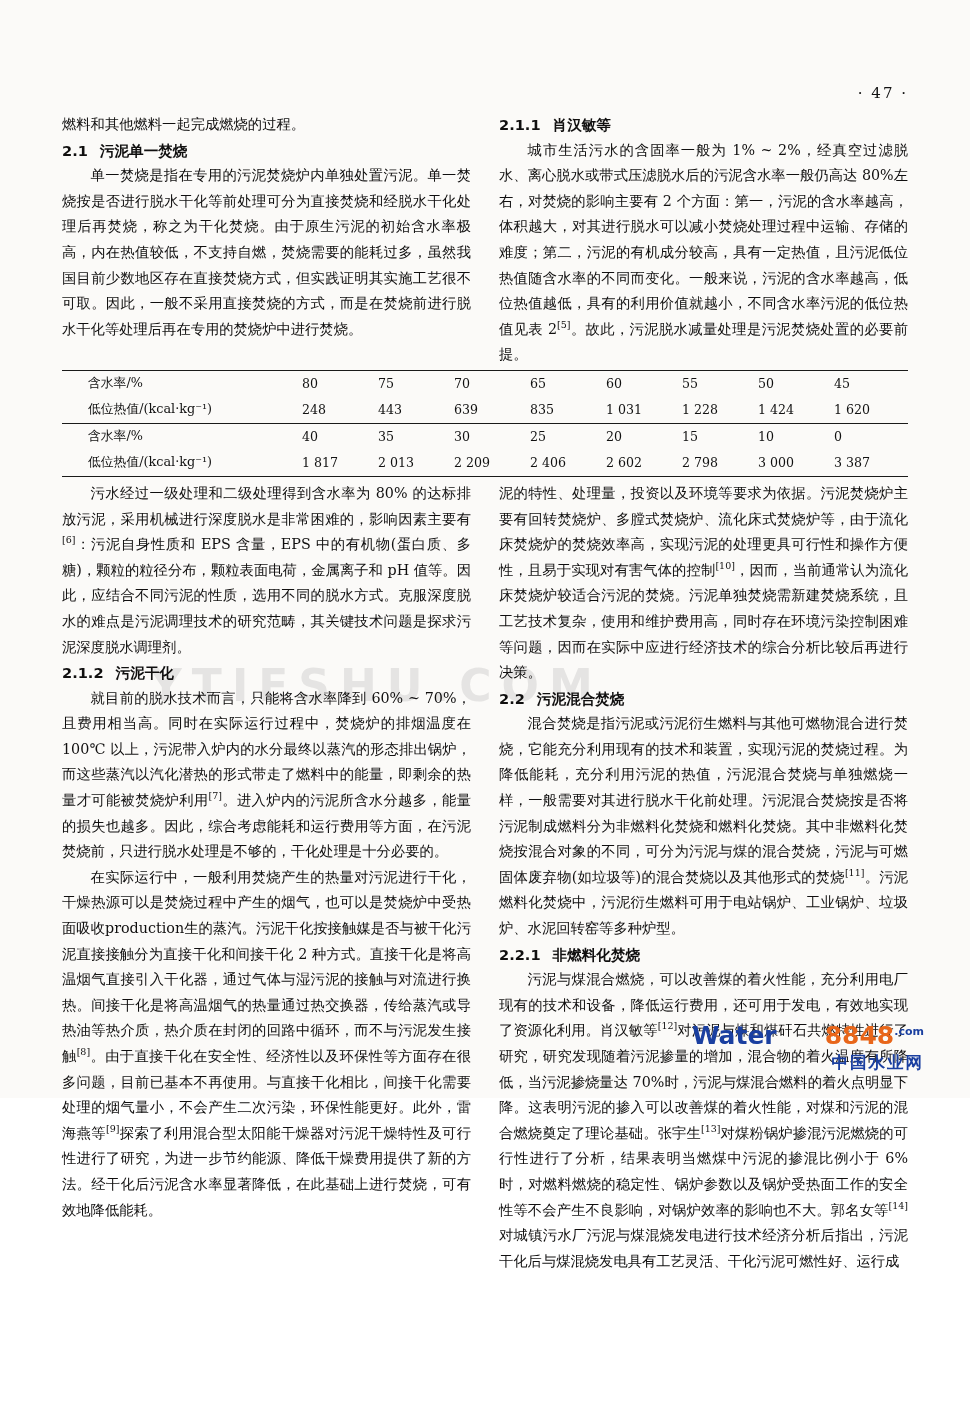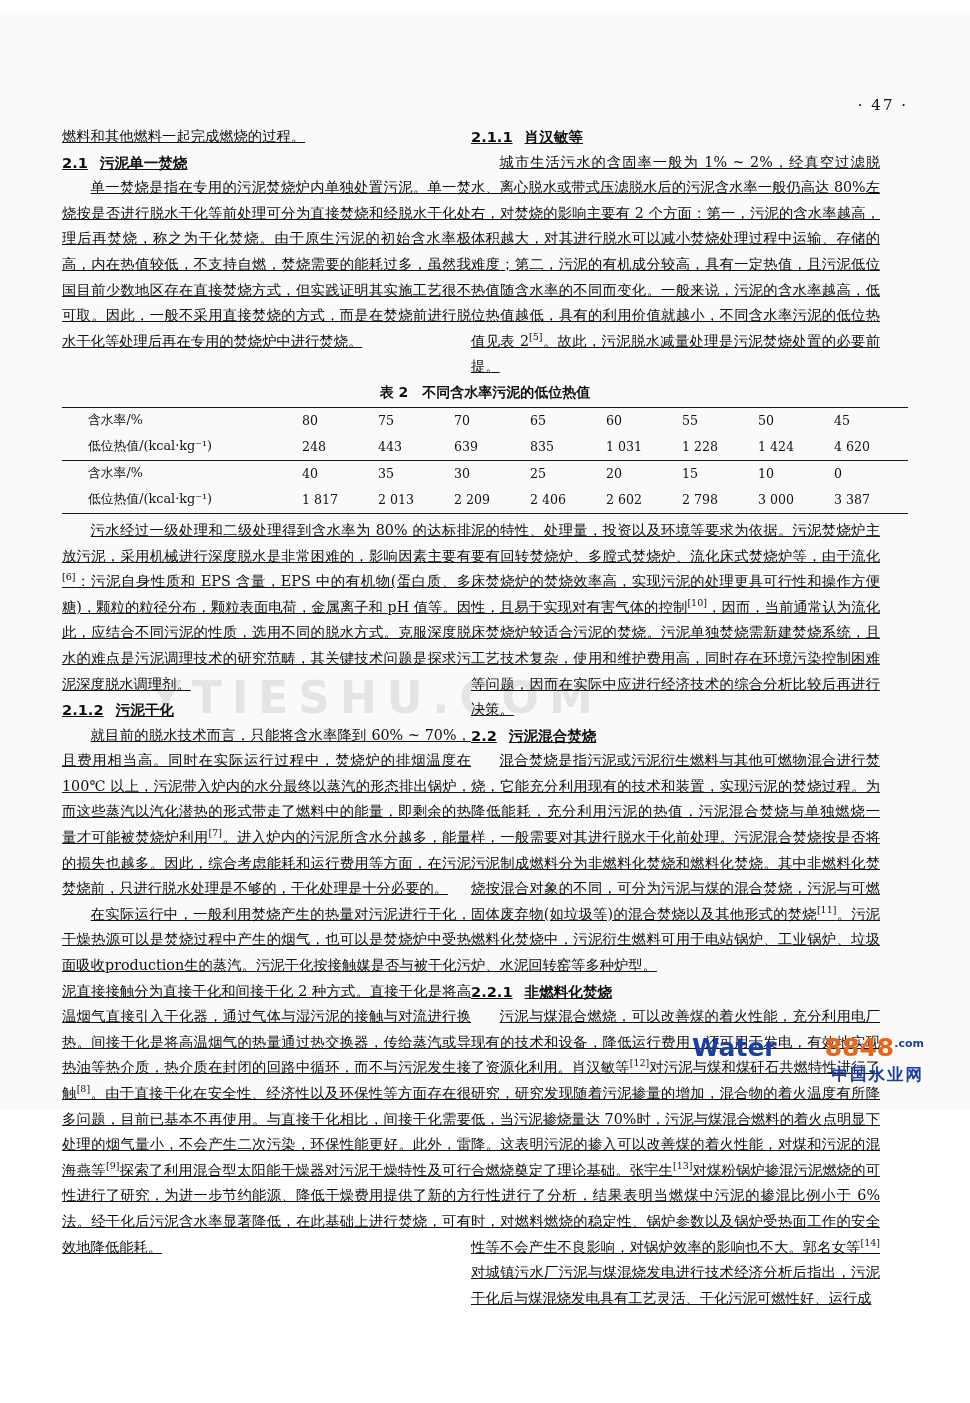--- a/index.html
+++ b/index.html
@@ -2,34 +2,34 @@
 <html><head>
 <meta charset="utf-8">
 <style>
   html,body{margin:0;padding:0;background:#ffffff;}
   body{
     width:970px;height:1403px;position:relative;overflow:hidden;
     font-family:"DejaVu Sans","Liberation Sans",sans-serif;
     color:#111;
   }
   .page{
-    position:absolute;left:0;top:12px;width:970px;height:1098px;
+    position:absolute;left:0;top:0;width:970px;height:1098px;
     background:#fbfaf8;
   }
   
   .page-num{
     position:absolute;right:62px;top:84px;
     font-size:15px;letter-spacing:2px;color:#111;
     font-family:"DejaVu Serif","Liberation Serif",serif;
   }
   .content{
     position:absolute;left:62px;top:112px;width:846px;
   }
   .cols{
-    display:flex;text-decoration:underline;
+    display:flex;gap:28px;
   }
   .col{width:409px;}
   p, .para{
     margin:0;
     font-size:14.3px;
     line-height:25.6px;
     text-align:justify;
     text-justify:inter-ideograph;
     font-family:"DejaVu Serif","Liberation Serif",serif;
     color:#100f0f;
@@ -111,23 +111,20 @@
         <p class="heading"><span class="num">2.1</span><span>污泥单一焚烧</span></p>
         <p class="para indent">单一焚烧是指在专用的污泥焚烧炉内单独处置污泥。单一焚烧按是否进行脱水干化等前处理可分为直接焚烧和经脱水干化处理后再焚烧，称之为干化焚烧。由于原生污泥的初始含水率极高，内在热值较低，不支持自燃，焚烧需要的能耗过多，虽然我国目前少数地区存在直接焚烧方式，但实践证明其实施工艺很不可取。因此，一般不采用直接焚烧的方式，而是在焚烧前进行脱水干化等处理后再在专用的焚烧炉中进行焚烧。</p>
       </div>
       <div class="col">
         <p class="heading"><span class="num">2.1.1</span><span>肖汉敏等</span></p>
         <p class="para indent"><span>城市生活污水的含固率一般为 1% ~ 2%，经真空过滤脱水、离心脱水或带式压滤脱水后的污泥含水率一般仍高达 80%左右，对焚烧的影响主要有 2 个方面：第一，污泥的含水率越高，体积越大，对其进行脱水可以减小焚烧处理过程中运输、存储的难度；第二，污泥的有机成分较高，具有一定热值，且污泥低位热值随含水率的不同而变化。一般来说，污泥的含水率越高，低位热值越低，具有的利用价值就越小，不同含水率污泥的低位热值见表 2</span><sup>[5]</sup><span>。故此，污泥脱水减量处理是污泥焚烧处置的必要前提。</span></p>
       </div>
     </div>
 
     <div class="table-wrap">
-      <div class="table-title">
-        <span class="t-num">表 2</span><span>不同含水率污泥的低位热值</span>
-      </div>
       <table>
         <tbody>
             <tr class="top-rule">
           <td class="rowhead">含水率/%</td>
           <td>80</td>
           <td>75</td>
           <td>70</td>
           <td>65</td>
           <td>60</td>
           <td>55</td>
@@ -136,21 +133,21 @@
         </tr>
         <tr>
           <td class="rowhead">低位热值/(kcal·kg⁻¹)</td>
           <td>248</td>
           <td>443</td>
           <td>639</td>
           <td>835</td>
           <td>1 031</td>
           <td>1 228</td>
           <td>1 424</td>
-          <td>4 620</td>
+          <td>1 620</td>
         </tr>
         <tr class="mid-rule">
           <td class="rowhead">含水率/%</td>
           <td>40</td>
           <td>35</td>
           <td>30</td>
           <td>25</td>
           <td>20</td>
           <td>15</td>
           <td>10</td>

